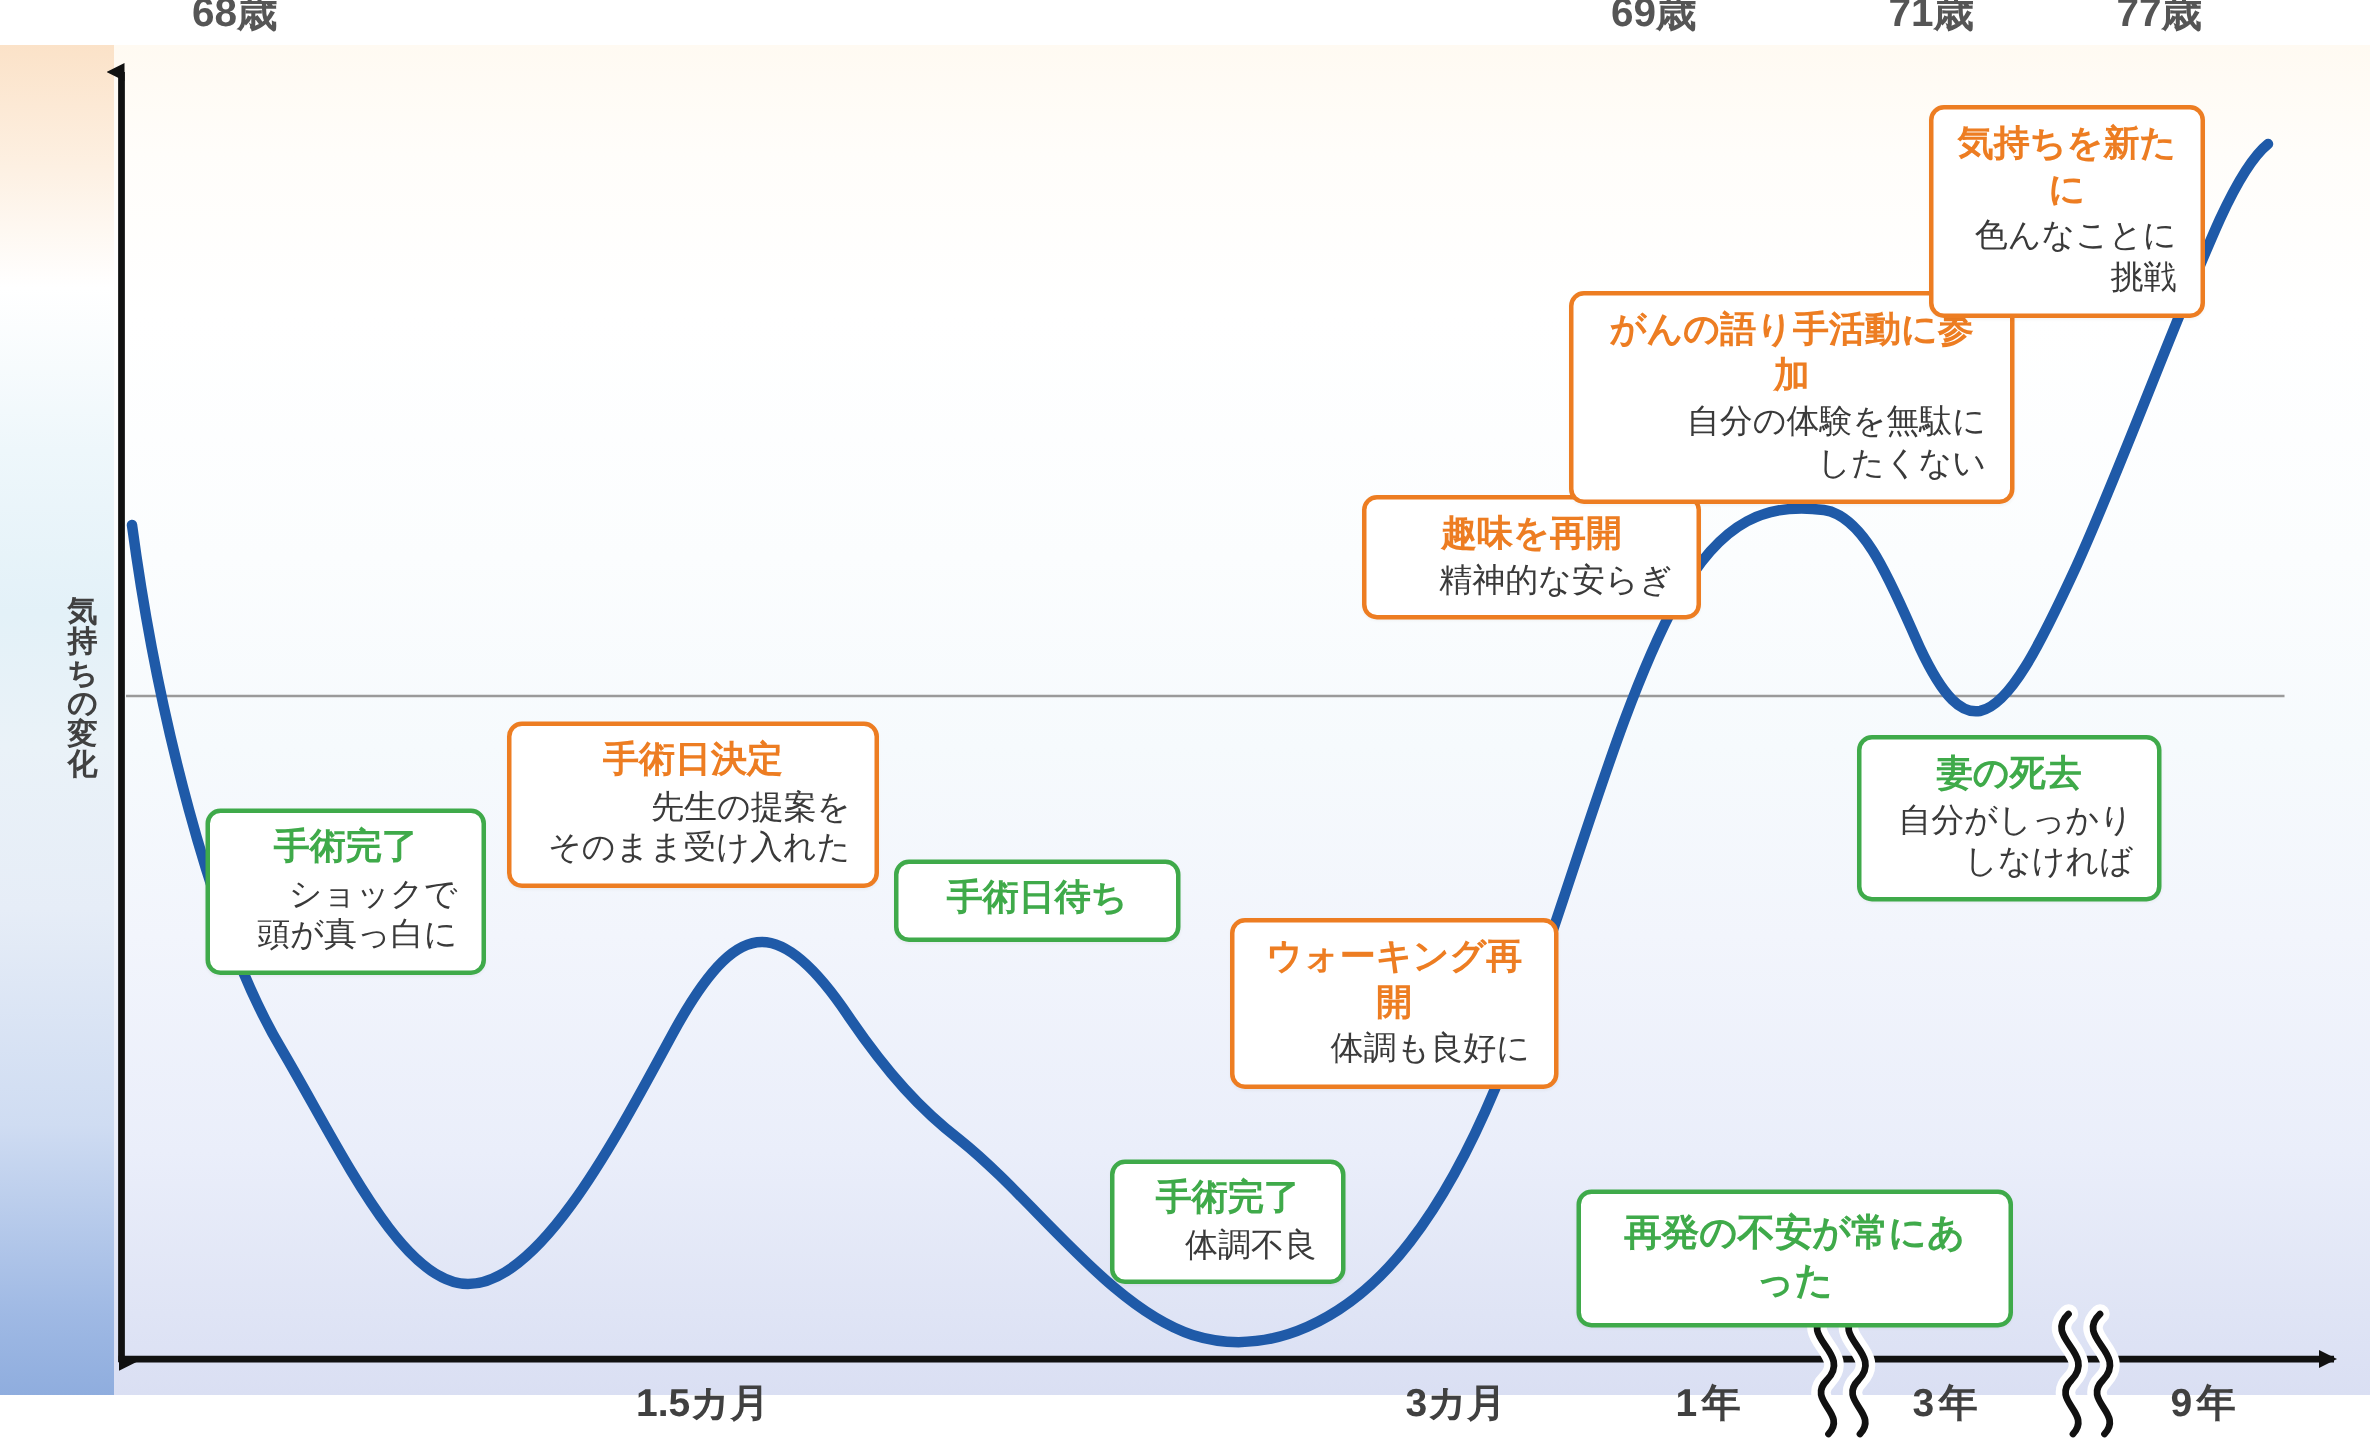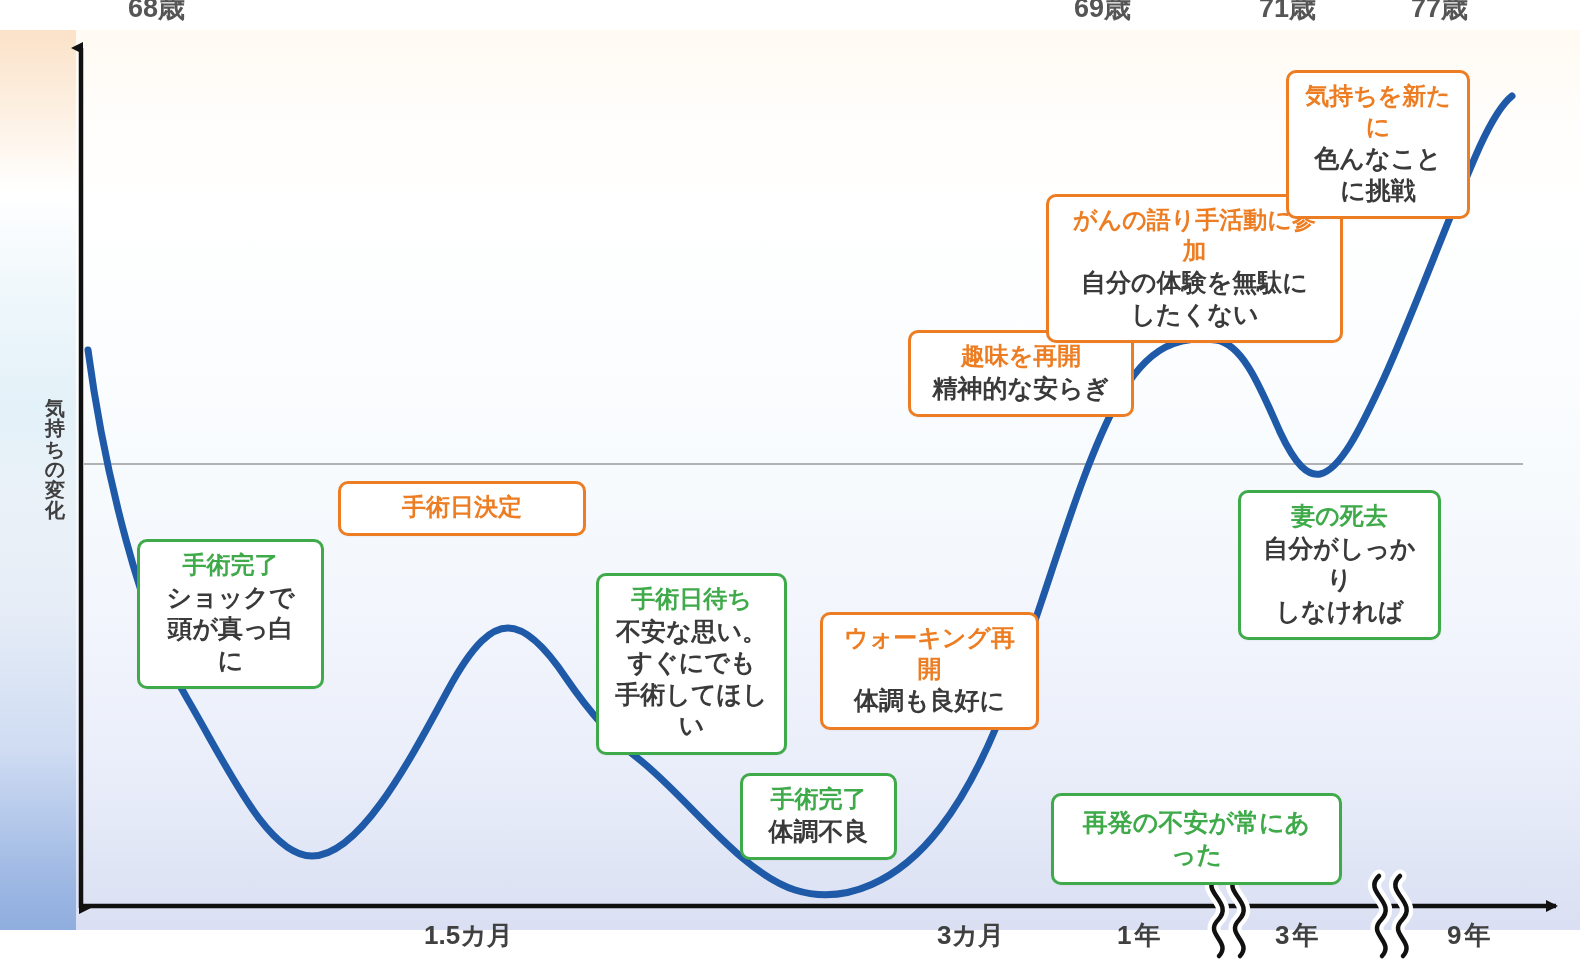--- a/index.html
+++ b/index.html
@@ -67,22 +67,22 @@
   }
   .box.green{border-color:#3faa4a;}
   .box .ttl{
     display:block;
     font-size:24px;font-weight:700;color:#ed7d22;
     line-height:1.28;white-space:pre-line;
   }
   .box.green .ttl{color:#3faa4a;}
   .box .sub{
     display:block;
-    font-size:25px;font-weight:700;color:#3a3a3a;
-    line-height:1.26;white-space:pre-line;margin-top:1px;
+    font-size:22px;font-weight:400;color:#3a3a3a;
+    line-height:1.26;white-space:pre-line;margin-top:1px;text-align:right;
   }
   .box.single{padding:10px 18px 12px 18px;}
   .box.single .ttl{font-size:25px;}
 </style>
 </head>
 <body>
 
 <div id="stage">
 
   <div class="bg-left"></div>
@@ -168,27 +168,26 @@
   <div class="tlabel sp" style="left:1447px;top:918px">9年</div>
 
   <div class="box green" style="left:137px;top:539px;width:187px">
     <span class="ttl">手術完了</span>
     <span class="sub">ショックで
 頭が真っ白に</span>
   </div>
 
   <div class="box" style="left:338px;top:481px;width:248px">
     <span class="ttl">手術日決定</span>
+    <span class="sub">先生の提案を
+そのまま受け入れた</span>
   </div>
 
   <div class="box green" style="left:596px;top:573px;width:191px">
     <span class="ttl">手術日待ち</span>
-    <span class="sub">不安な思い。
-すぐにでも
-手術してほしい</span>
   </div>
 
   <div class="box green" style="left:740px;top:773px;width:157px">
     <span class="ttl">手術完了</span>
     <span class="sub">体調不良</span>
   </div>
 
   <div class="box" style="left:820px;top:612px;width:219px">
     <span class="ttl">ウォーキング再開</span>
     <span class="sub">体調も良好に</span>

